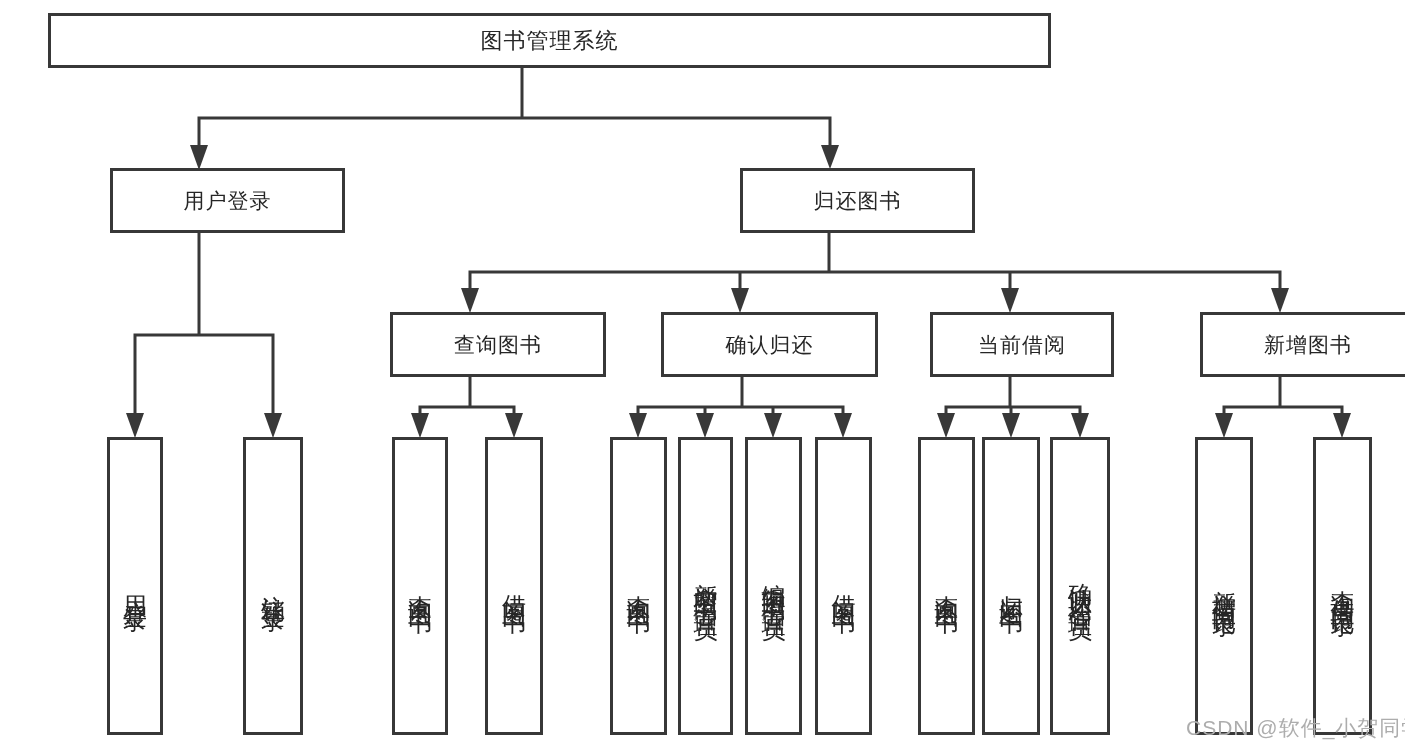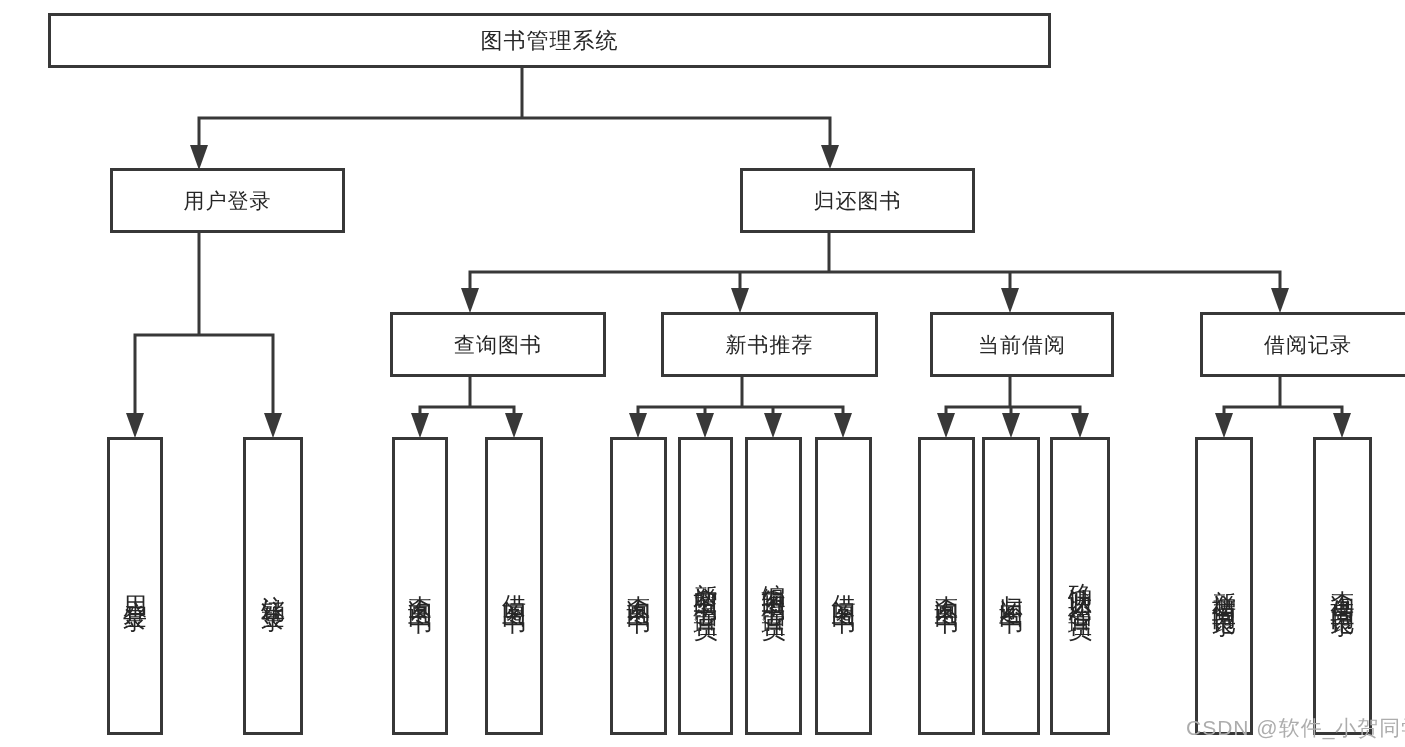--- a/index.html
+++ b/index.html
@@ -126,27 +126,27 @@
     <span>用户登录</span>
   </div>
   <div class="node" style="left:712px;top:168px;width:235px;height:65px">
     <span>归还图书</span>
   </div>
 
   <div class="node" style="left:362px;top:312px;width:216px;height:65px">
     <span>查询图书</span>
   </div>
   <div class="node" style="left:633px;top:312px;width:217px;height:65px">
-    <span>新书推荐</span>
+    <span>确认归还</span>
   </div>
   <div class="node" style="left:902px;top:312px;width:184px;height:65px">
     <span>当前借阅</span>
   </div>
   <div class="node" style="left:1172px;top:312px;width:216px;height:65px">
-    <span>借阅记录</span>
+    <span>新增图书</span>
   </div>
 
   <div class="vnode" style="left:107px;top:437px;width:56px;height:298px">
     <span>用户登录</span>
   </div>
   <div class="vnode" style="left:243px;top:437px;width:60px;height:298px">
     <span>注销登录</span>
   </div>
 
   <div class="vnode" style="left:392px;top:437px;width:56px;height:298px">

